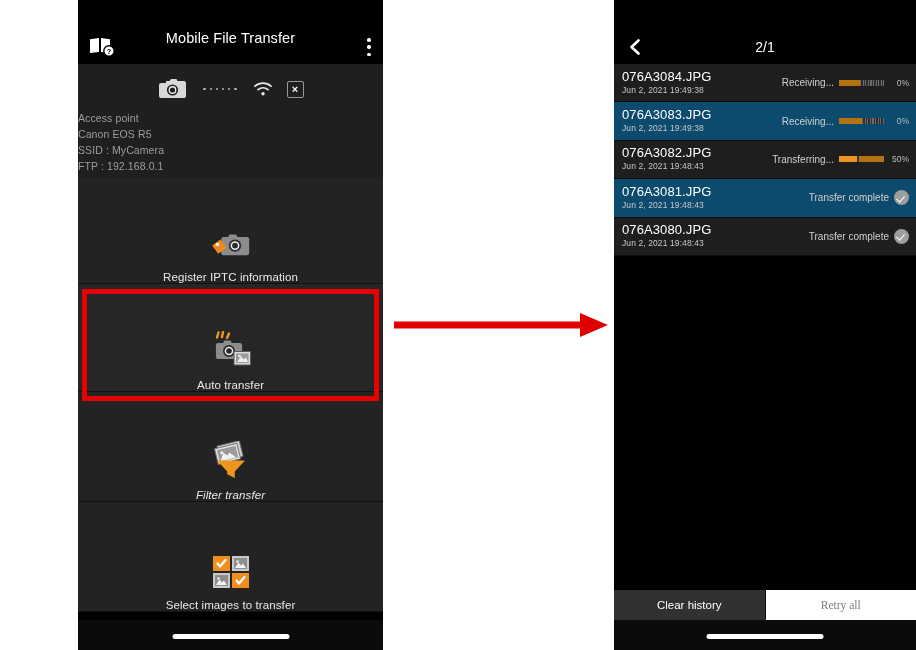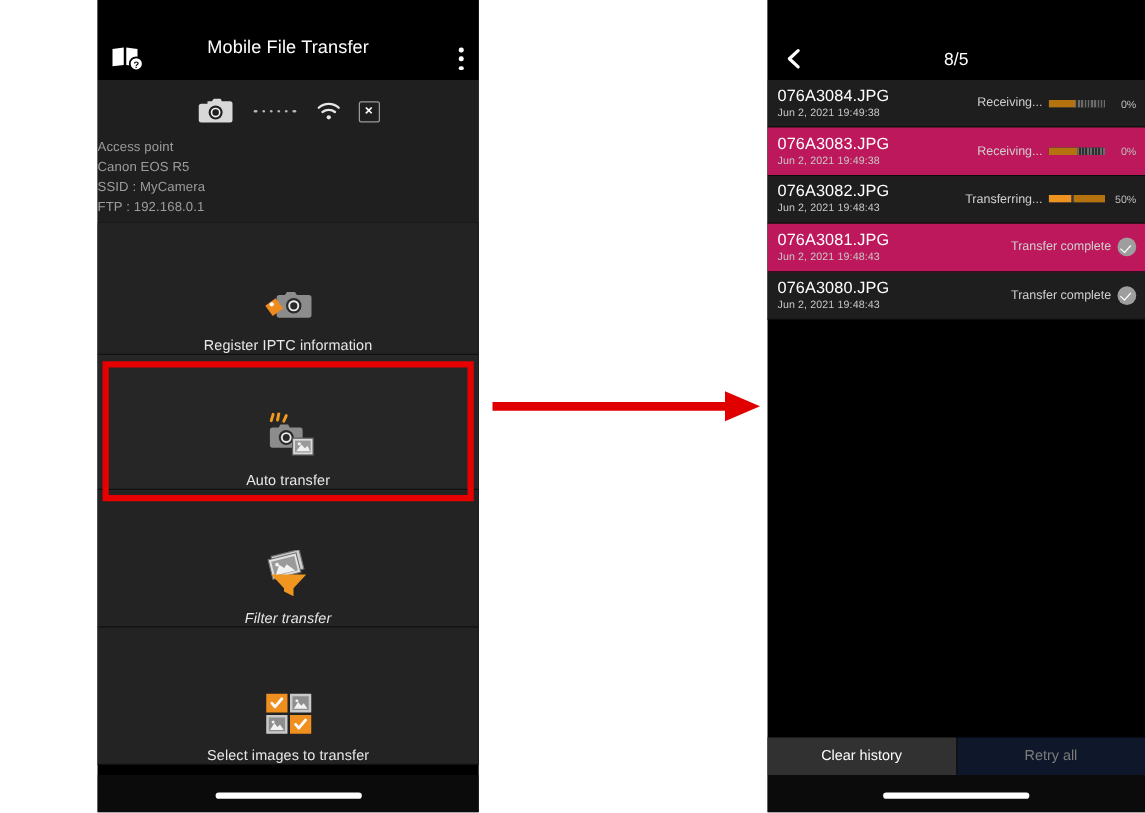--- a/index.html
+++ b/index.html
@@ -194,21 +194,21 @@
   .xfer-list { background: #0a0a0a; }
   .xfer-row {
     position: relative;
     height: 38.4px;
     background: #1e1e1e;
     border-bottom: 1px solid #0d0d0d;
     box-sizing: border-box;
     display: flex;
     align-items: center;
   }
-  .xfer-row.alt { background: #be185d; gap: 36px; }
+  .xfer-row.alt { background: #0c4a6e; gap: 36px; }
   .xfer-left {
     padding-left: 8px;
     display: flex;
     flex-direction: column;
     justify-content: center;
     flex: 0 0 auto;
   }
   .xfer-name {
     color: #ffffff;
     font-size: 13px;
@@ -290,22 +290,23 @@
     justify-content: center;
     font-size: 11.5px;
     box-sizing: border-box;
   }
   #btn-clear-history {
     background: #313131;
     color: #ffffff;
     margin-right: 1px;
   }
   #btn-retry-all {
-    background: #0f172a;
+    background: #ffffff;
     color: #7d7d7d;
+    font-family: Liberation Serif, serif;
   }
 
   
   .arrow-wrap {
     position: absolute;
     left: 392px;
     top: 306px;
     width: 218px;
     height: 38px;
   }
@@ -462,21 +463,21 @@
 </div>
 
 <div class="phone" id="phone-right">
 
   <div class="r-app-bar">
     <div class="back-icon">
       <svg viewBox="0 0 18 18" width="18" height="18">
         <path d="M12.5 2.5 L5.5 9 L12.5 15.5" stroke="#ffffff" stroke-width="2.6" fill="none" stroke-linecap="round" stroke-linejoin="round"></path>
       </svg>
     </div>
-    <div class="r-title">8/5</div>
+    <div class="r-title">2/1</div>
   </div>
 
   <div class="xfer-list" id="xfer-list">
 
     <div class="xfer-row">
       <div class="xfer-left">
         <div class="xfer-name">076A3084.JPG</div>
         <div class="xfer-date">Jun 2, 2021 19:49:38</div>
       </div>
       <div class="xfer-right">

